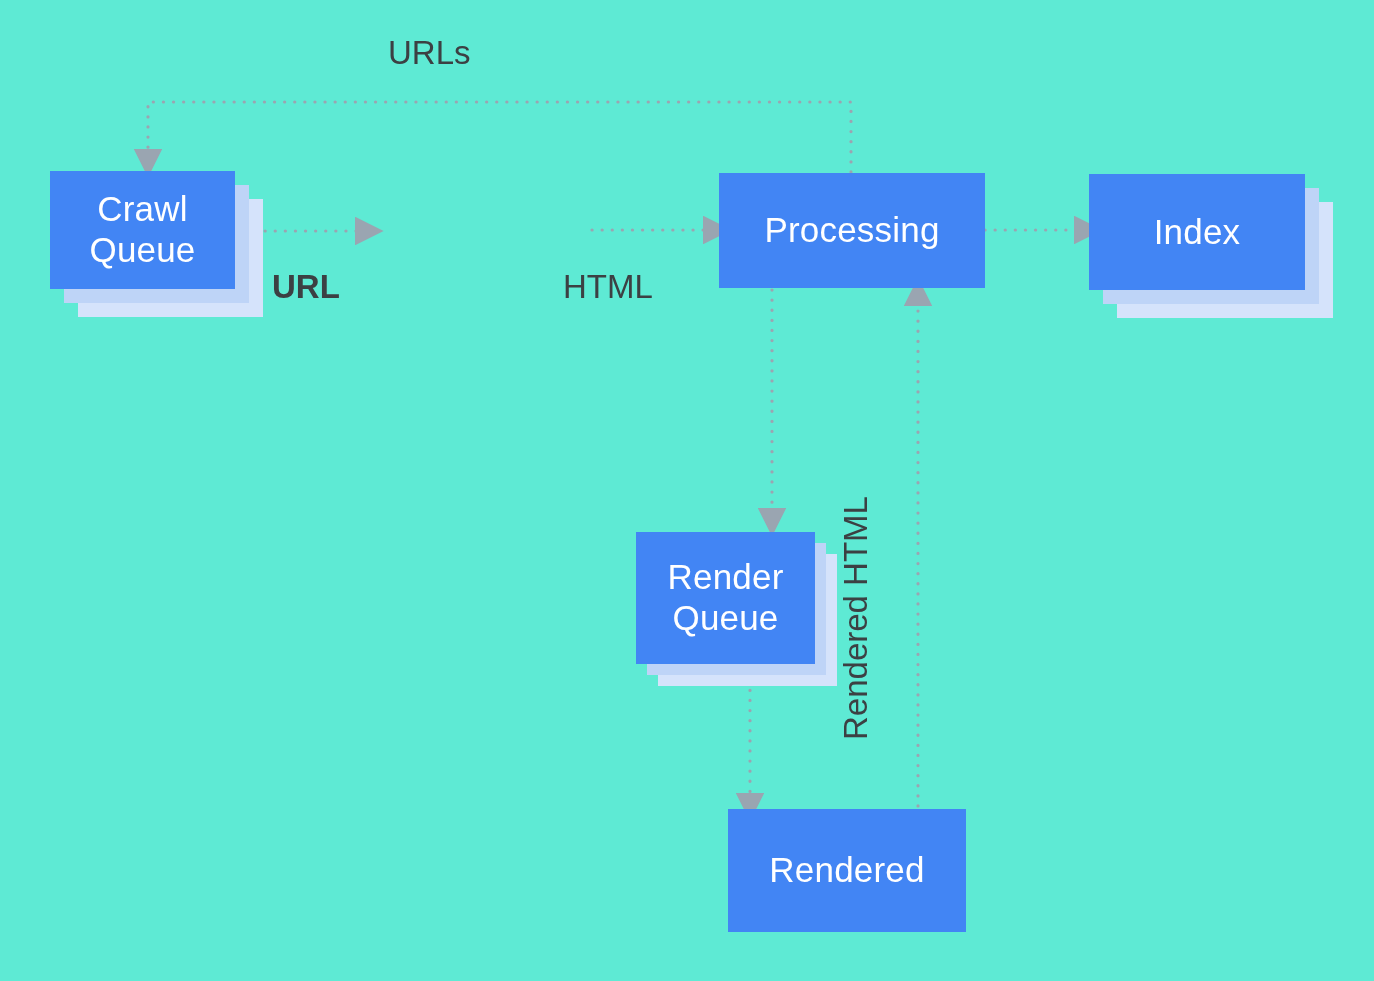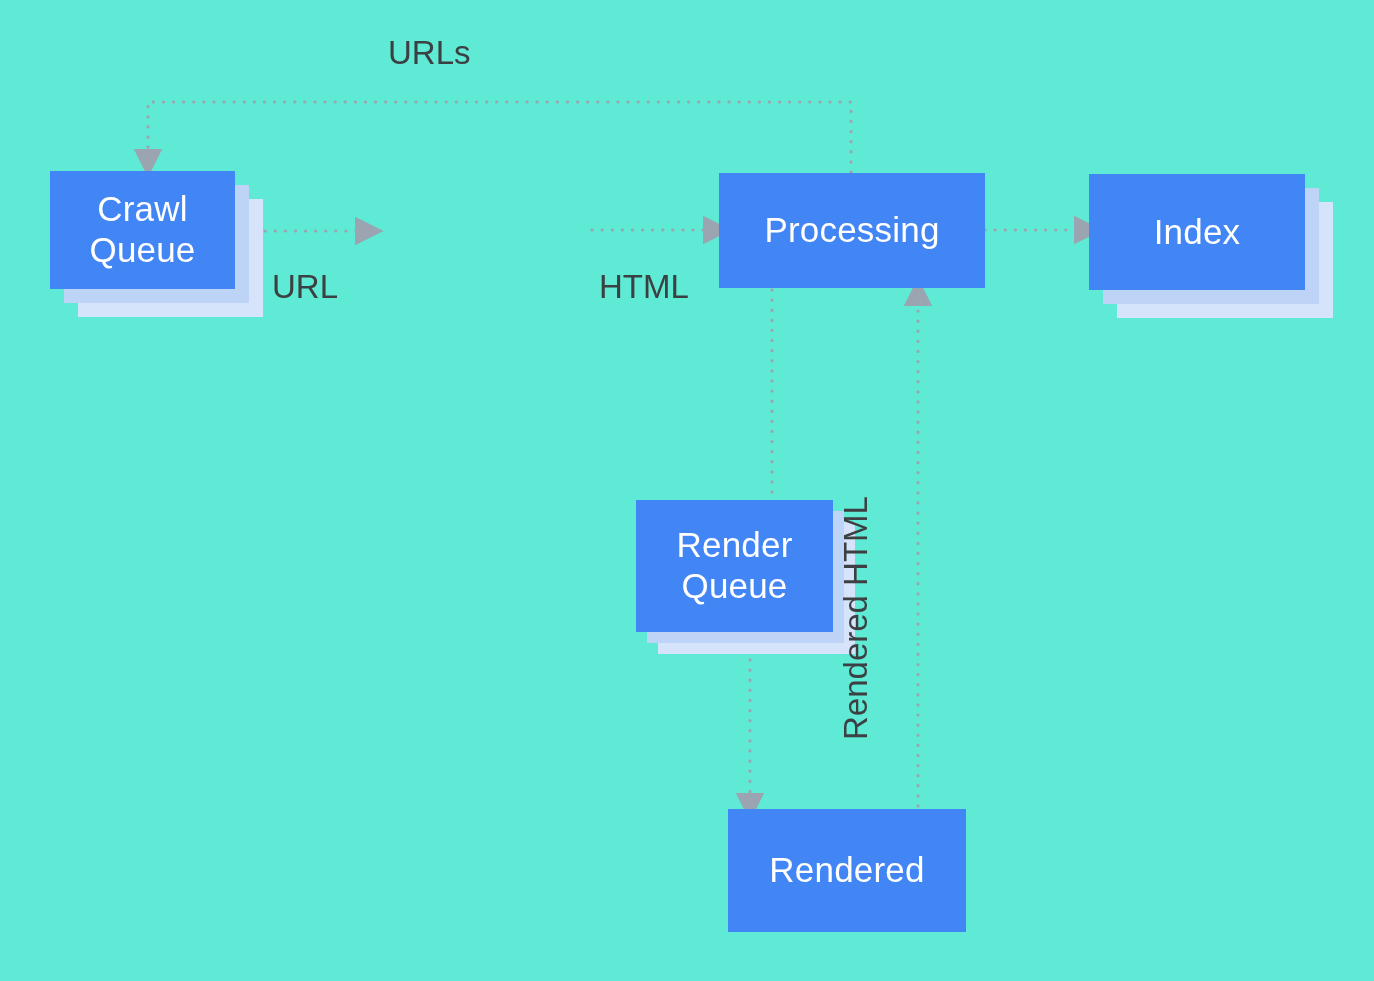--- a/index.html
+++ b/index.html
@@ -118,23 +118,23 @@
       <path d="M750,660 L750,796" fill="none" stroke="#9aa5b1" stroke-width="3.2" stroke-dasharray="0.1 10" stroke-linecap="round" marker-end="url(#ah-down)"></path>
     </g>
 
     <g>
       <path d="M918,806 L918,303" fill="none" stroke="#9aa5b1" stroke-width="3.2" stroke-dasharray="0.1 10" stroke-linecap="round" marker-end="url(#ah-up)"></path>
     </g>
   </svg>
 
   <div class="edge-label" style="left:388px; top:36px;">URLs</div>
 
-  <div class="edge-label" style="left:272px; top:270px;">URL</div>
+  <div class="edge-label" style="left:272px; top:270px;font-weight:bold;">URL</div>
 
-  <div class="edge-label" style="left:599px; top:270px;">HTML</div>
+  <div class="edge-label" style="left:563px; top:270px;">HTML</div>
 
   <div class="edge-label vertical" style="left:872px; top:707px;">Rendered HTML</div>
 
   <div class="node" style="left:50px; top:171px; width:185px; height:118px;">
     <div class="layer3" style="transform:translate(28px,28px);"></div>
     <div class="layer2" style="transform:translate(14px,14px);"></div>
     <div class="face">
       <span class="label">Crawl
 Queue</span>
     </div>
@@ -148,21 +148,21 @@
       <span class="label">Index</span>
     </div>
   </div>
 
   <div class="node" style="left:719px; top:173px; width:266px; height:115px;">
     <div class="face">
       <span class="label">Processing</span>
     </div>
   </div>
 
-  <div class="node" style="left:636px; top:500px; width:197px; height:132px;">
+  <div class="node" style="left:636px; top:532px; width:179px; height:132px;">
     <div class="layer3" style="transform:translate(22px,22px);"></div>
     <div class="layer2" style="transform:translate(11px,11px);"></div>
     <div class="face">
       <span class="label">Render
 Queue</span>
     </div>
   </div>
 
   <div class="node" style="left:728px; top:809px; width:238px; height:123px;">
     <div class="face">

